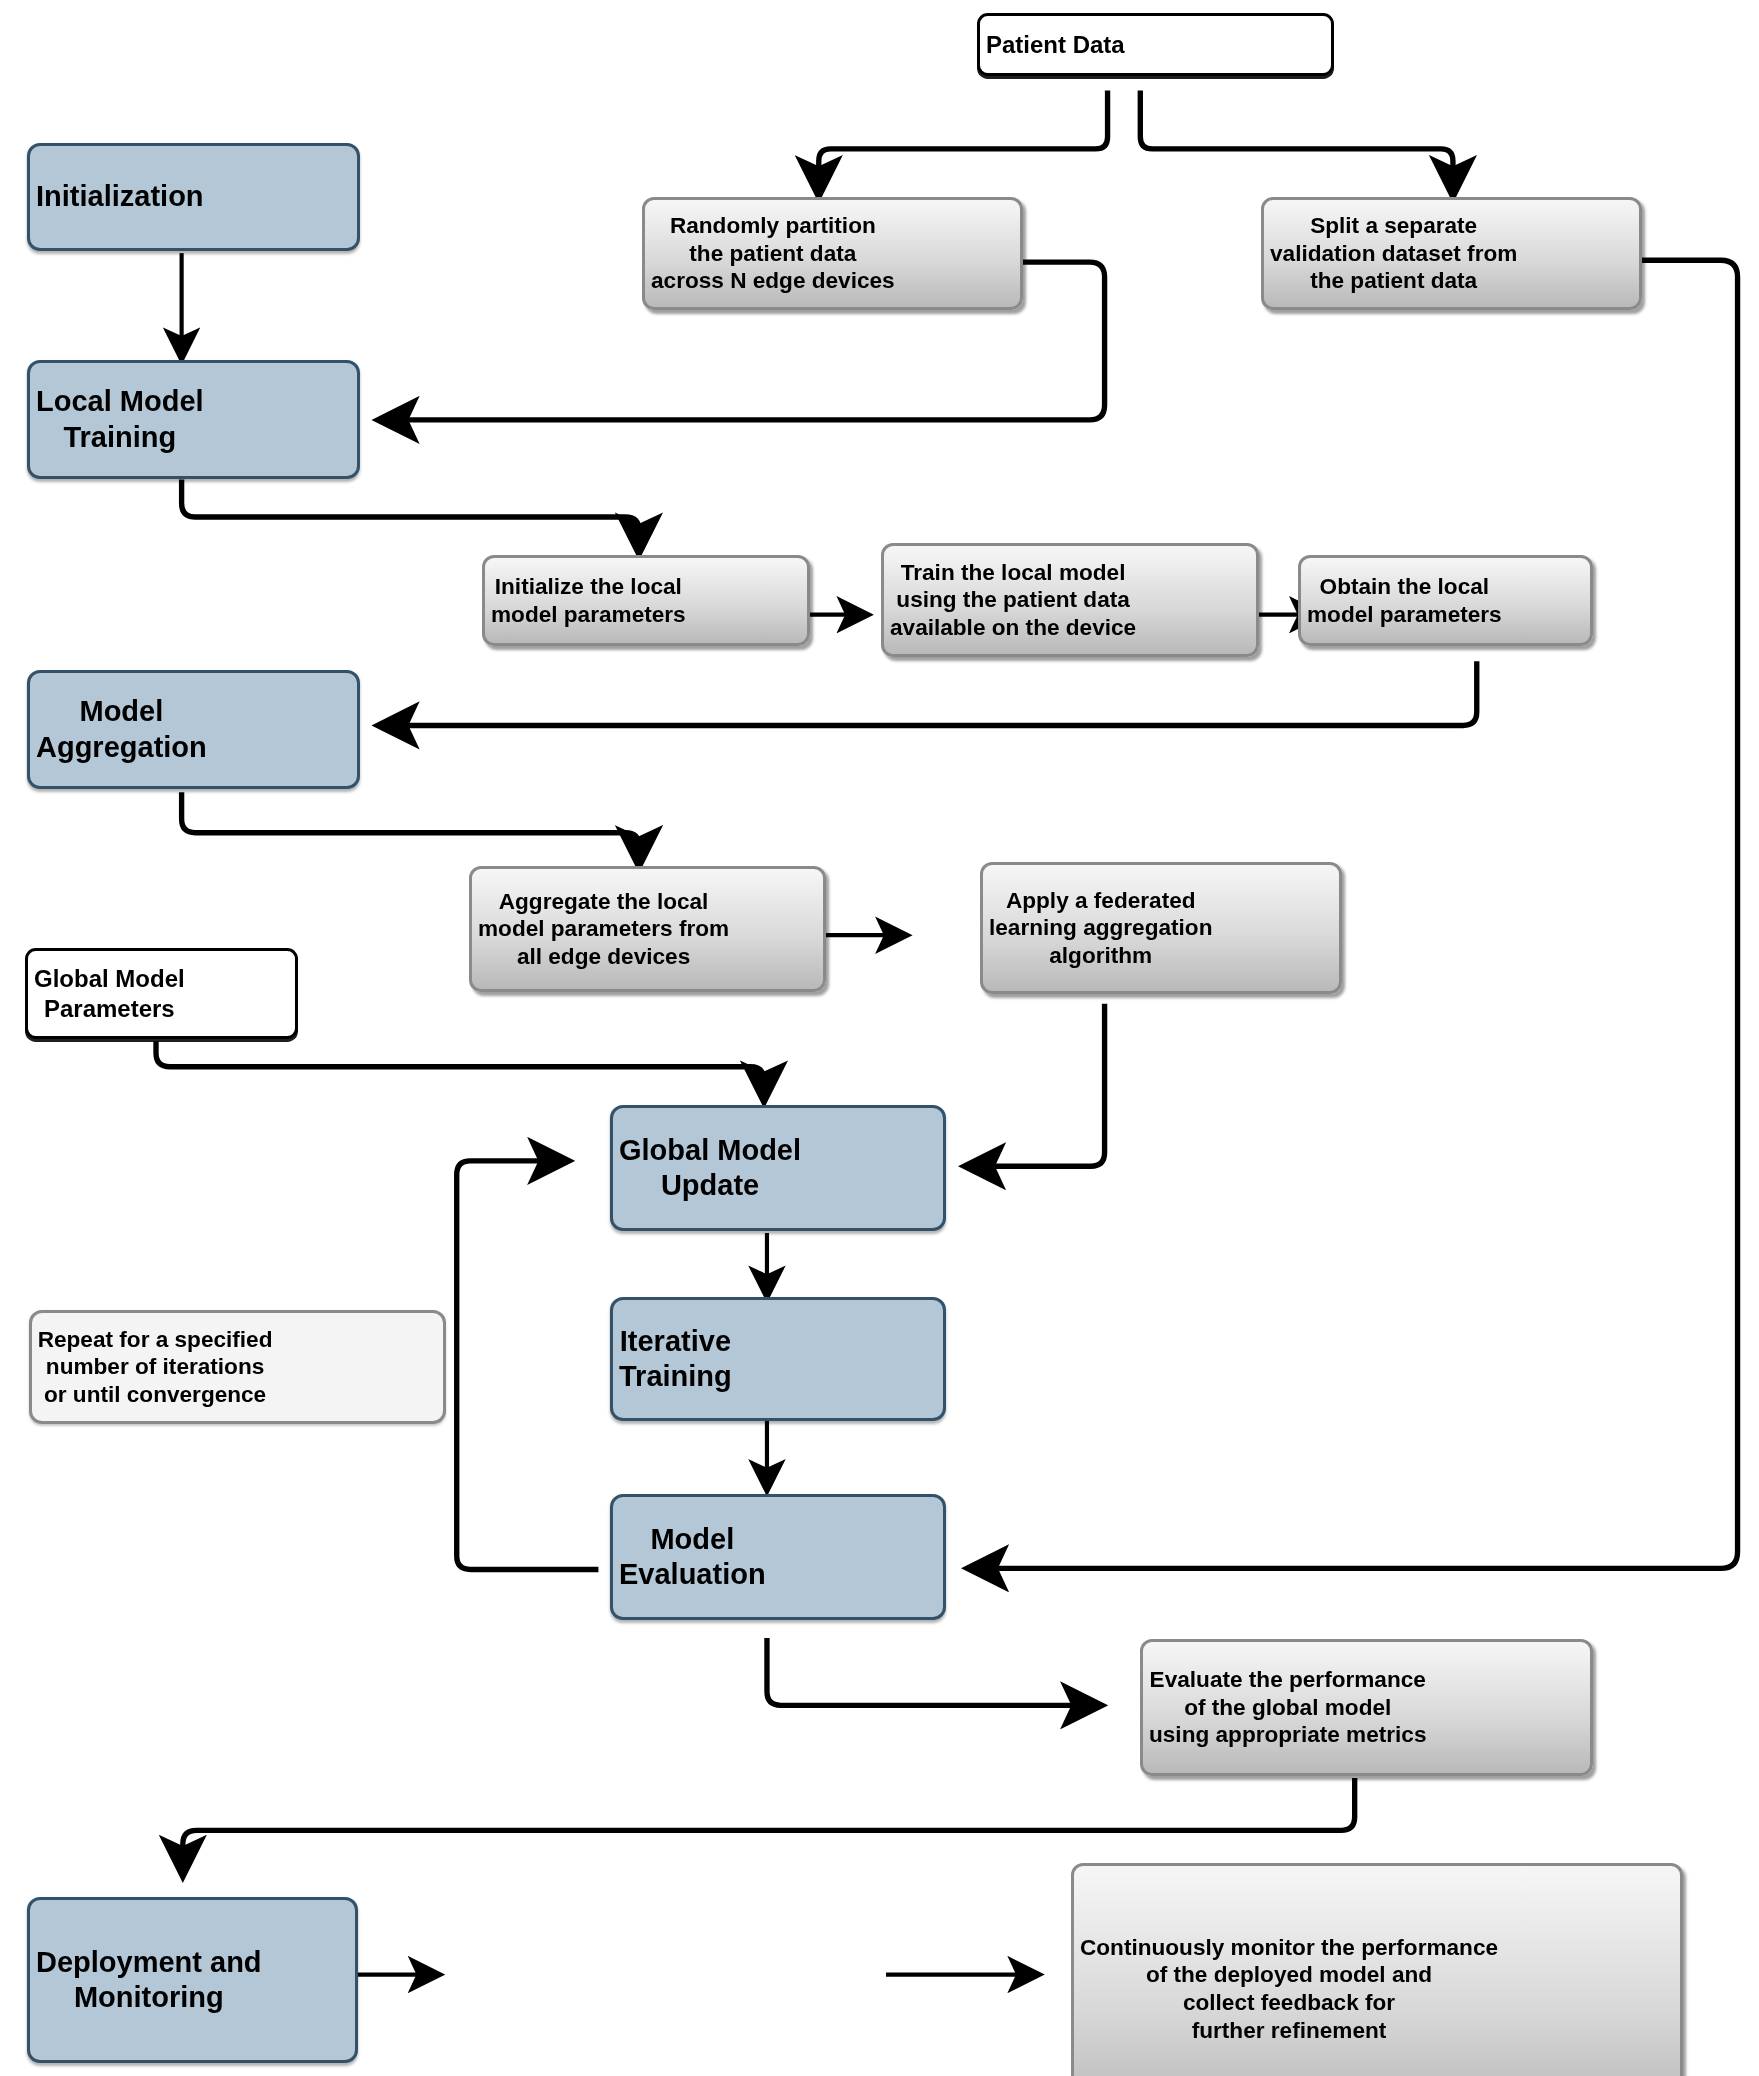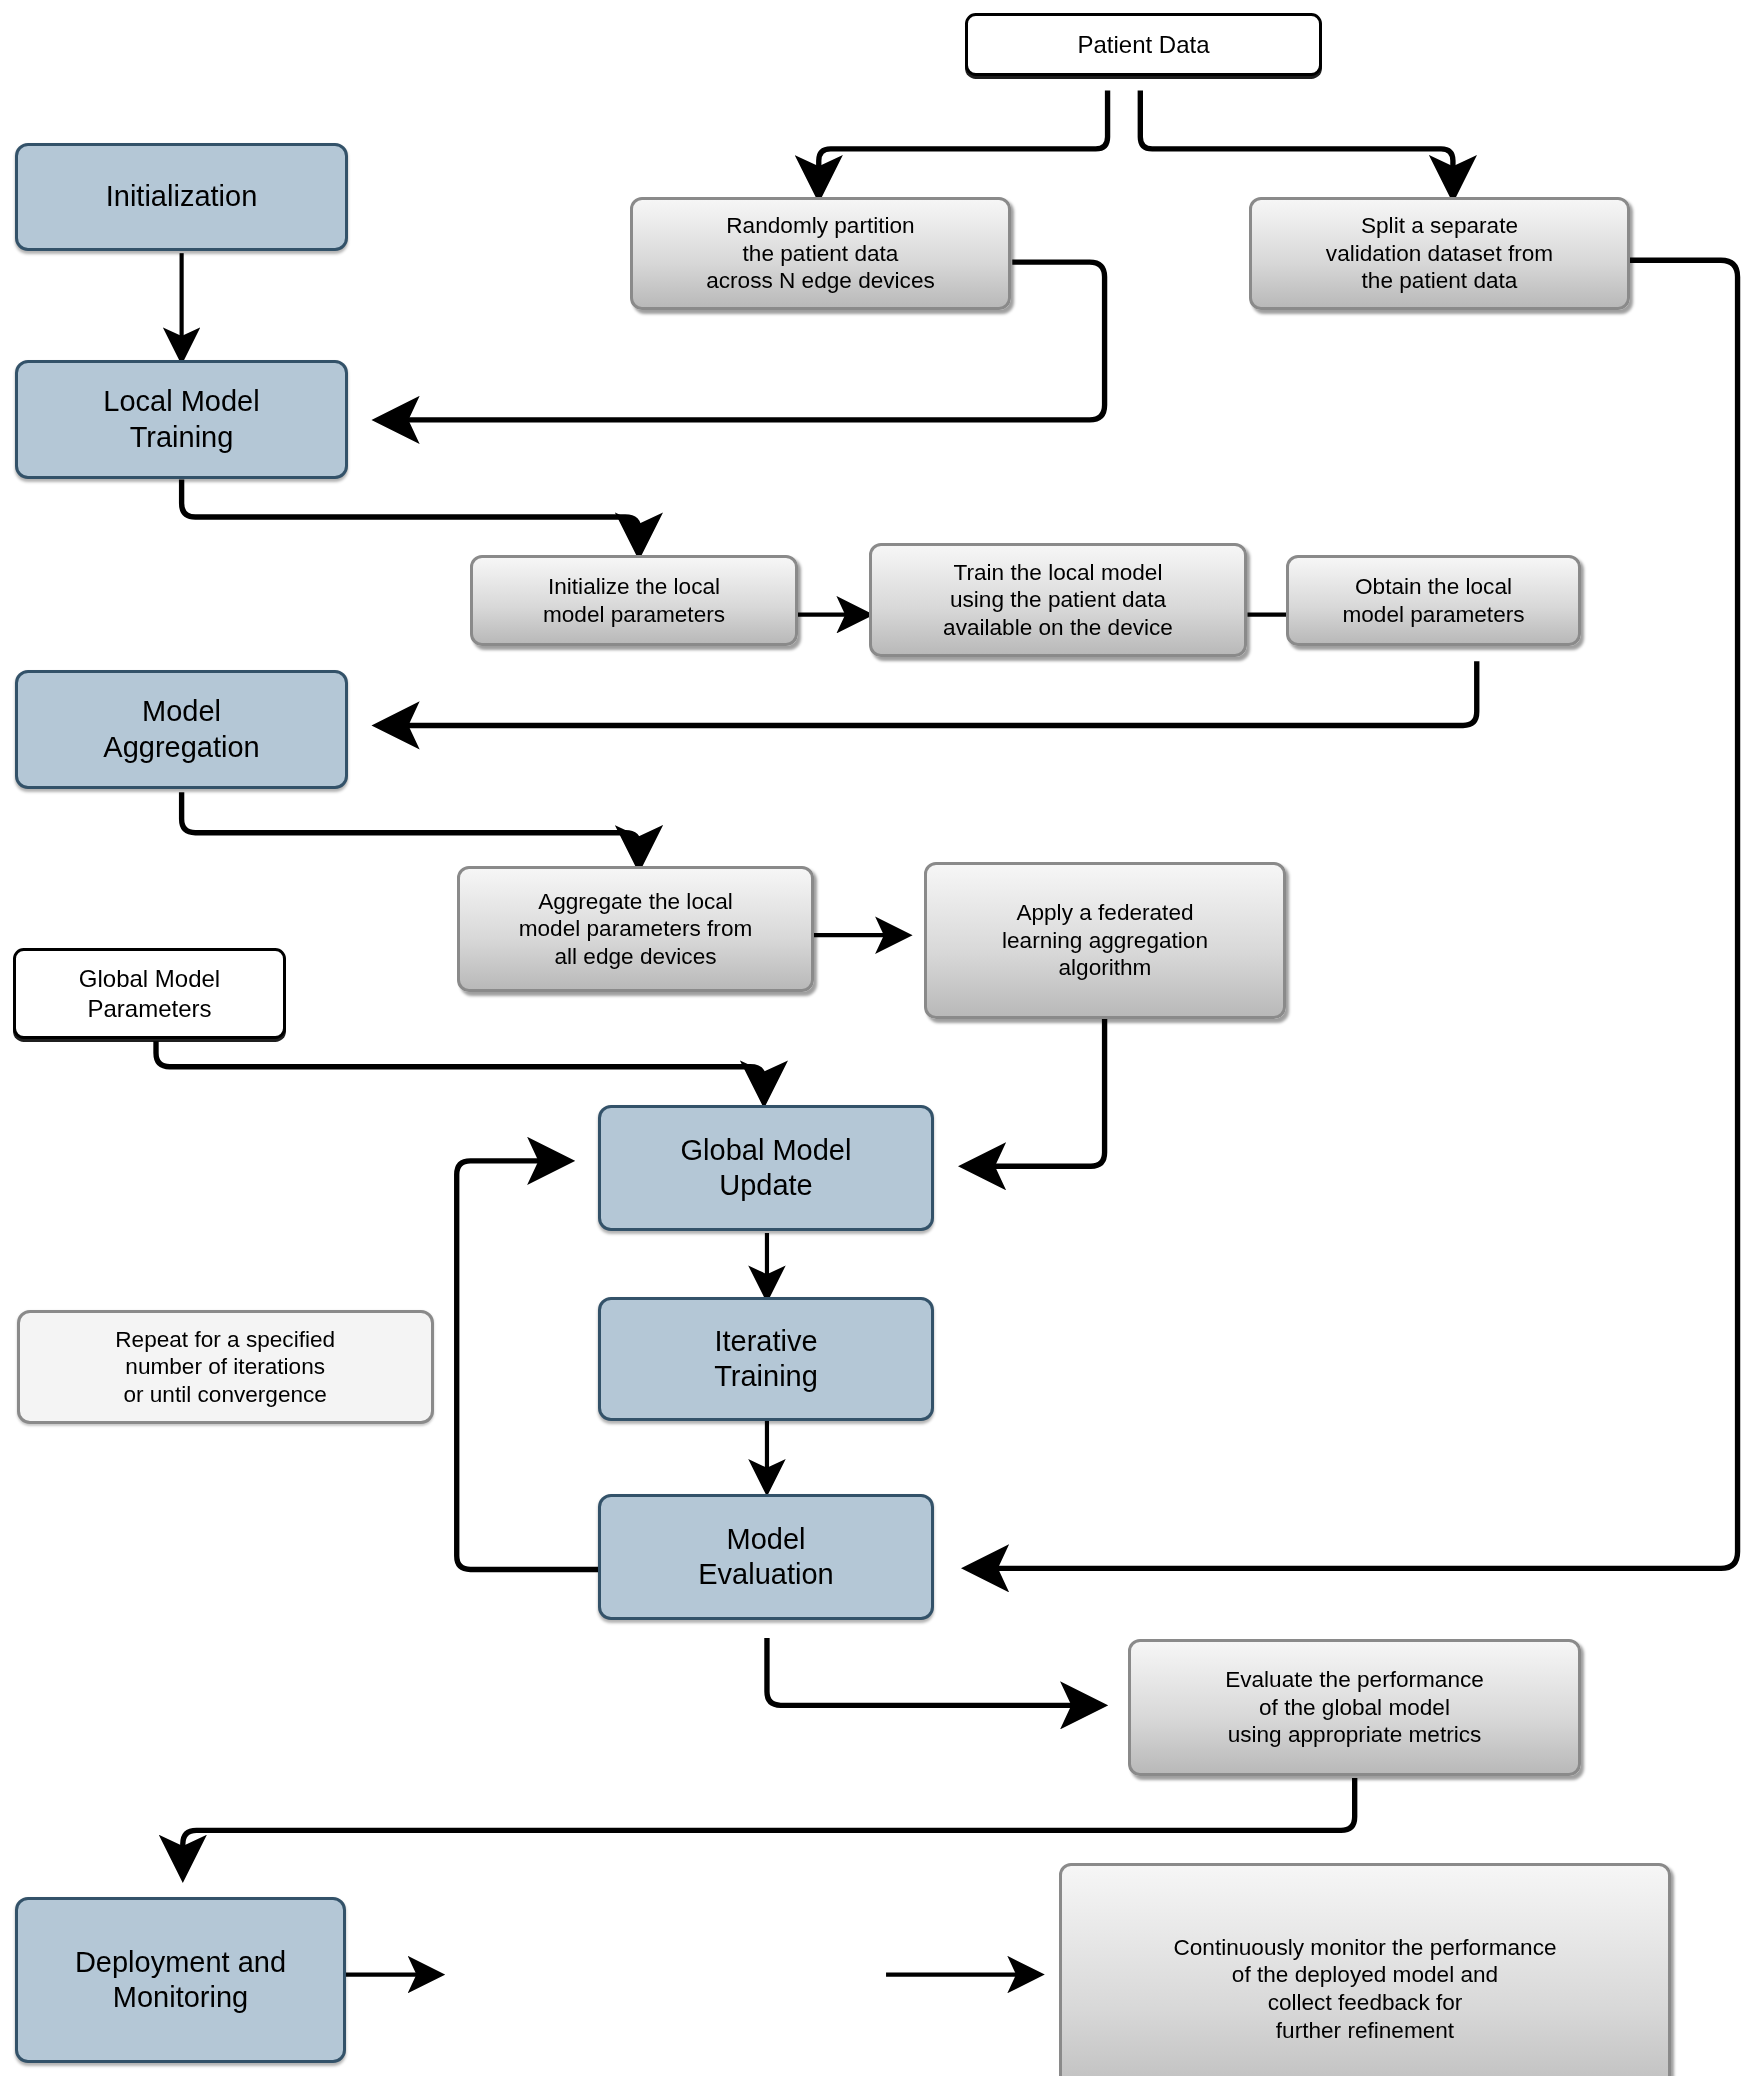--- a/index.html
+++ b/index.html
@@ -23,26 +23,27 @@
     top: 0;
     left: 0;
     width: 1759px;
     height: 2077px;
   }
   .node {
     position: absolute;
     box-sizing: border-box;
     display: flex;
     align-items: center;
-    justify-content: center;
+    justify-content: flex-start;
     text-align: center;
-    font-weight: normal;
+    font-weight: bold;
     color: #000000;
     line-height: 1.22;
     z-index: 5;
+    margin-left: 12px;
   }
   
   .node.stage {
     background: #b4c7d6;
     border: 3.6px solid #335269;
     border-radius: 13px;
     font-size: 29px;
     box-shadow: 0 2.4px 3px rgba(0,0,0,0.30);
   }
   
@@ -183,21 +184,21 @@
     <span class="txt">Model
 Aggregation</span>
   </div>
 
   <div class="node proc" style="left:457px; top:866px; width:357px; height:126px;">
     <span class="txt">Aggregate the local
 model parameters from
 all edge devices</span>
   </div>
 
-  <div class="node proc" style="left:924px; top:862px; width:362px; height:157px;">
+  <div class="node proc" style="left:968px; top:862px; width:362px; height:132px;">
     <span class="txt">Apply a federated
 learning aggregation
 algorithm</span>
   </div>
 
   <div class="node data" style="left:13px; top:948px; width:273px; height:91px;">
     <span class="txt">Global Model
 Parameters</span>
   </div>
 

